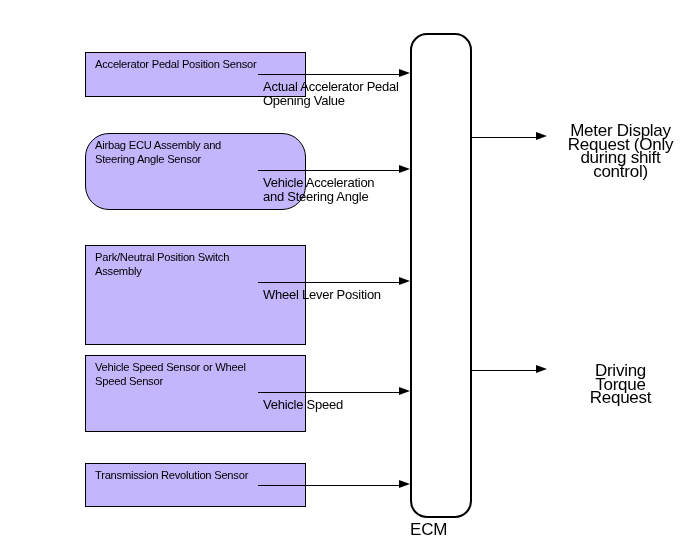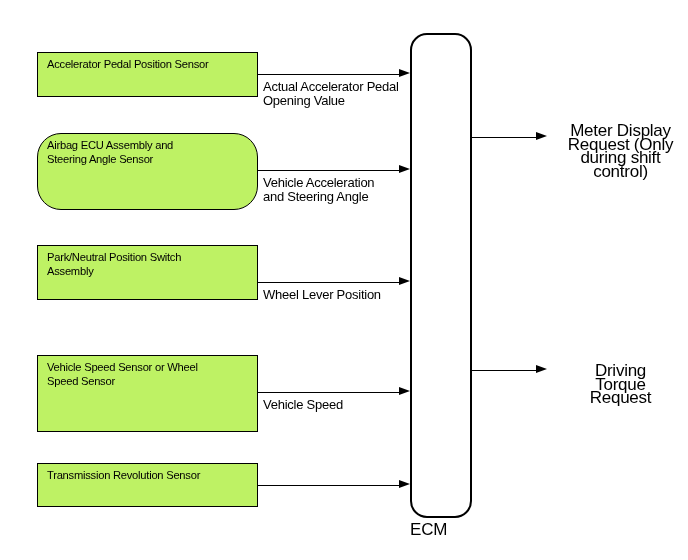--- a/index.html
+++ b/index.html
@@ -17,21 +17,22 @@
     width: 688px;
     height: 560px;
     background: #ffffff;
     overflow: hidden;
   }
   
   .sensor-box {
     position: absolute;
     box-sizing: border-box;
     border: 1.6px solid #000000;
-    background: #bef264;
+    background: #c4b5fd;
+    margin-left: 48px;
   }
   .sensor-box-label {
     position: absolute;
     left: 9px;
     top: 5px;
     right: 4px;
     font-size: 11.2px;
     line-height: 13.5px;
     letter-spacing: -0.25px;
     white-space: pre-line;
@@ -101,21 +102,21 @@
 
   <div class="sensor-box" style="left:37px; top:133px; width:221px; height:77px;border-radius:24px;">
     <div class="sensor-box-label">Airbag ECU Assembly and
 Steering Angle Sensor</div>
   </div>
   <div class="conn-line" style="left:258px; top:170px; width:141px;"></div>
   <div class="arrow-head" style="left:399px; top:165.4px;"></div>
   <div class="signal-label" style="left:263px; top:176px; width:150px;">Vehicle Acceleration
 and Steering Angle</div>
 
-  <div class="sensor-box" style="left:37px; top:245px; width:221px; height:55px;">
+  <div class="sensor-box" style="left:37px; top:245px; width:221px; height:100px;">
     <div class="sensor-box-label">Park/Neutral Position Switch
 Assembly</div>
   </div>
   <div class="conn-line" style="left:258px; top:282px; width:141px;"></div>
   <div class="arrow-head" style="left:399px; top:277.4px;"></div>
   <div class="signal-label" style="left:263px; top:288px; width:150px;">Wheel Lever Position</div>
 
   <div class="sensor-box" style="left:37px; top:355px; width:221px; height:77px;">
     <div class="sensor-box-label">Vehicle Speed Sensor or Wheel
 Speed Sensor</div>

